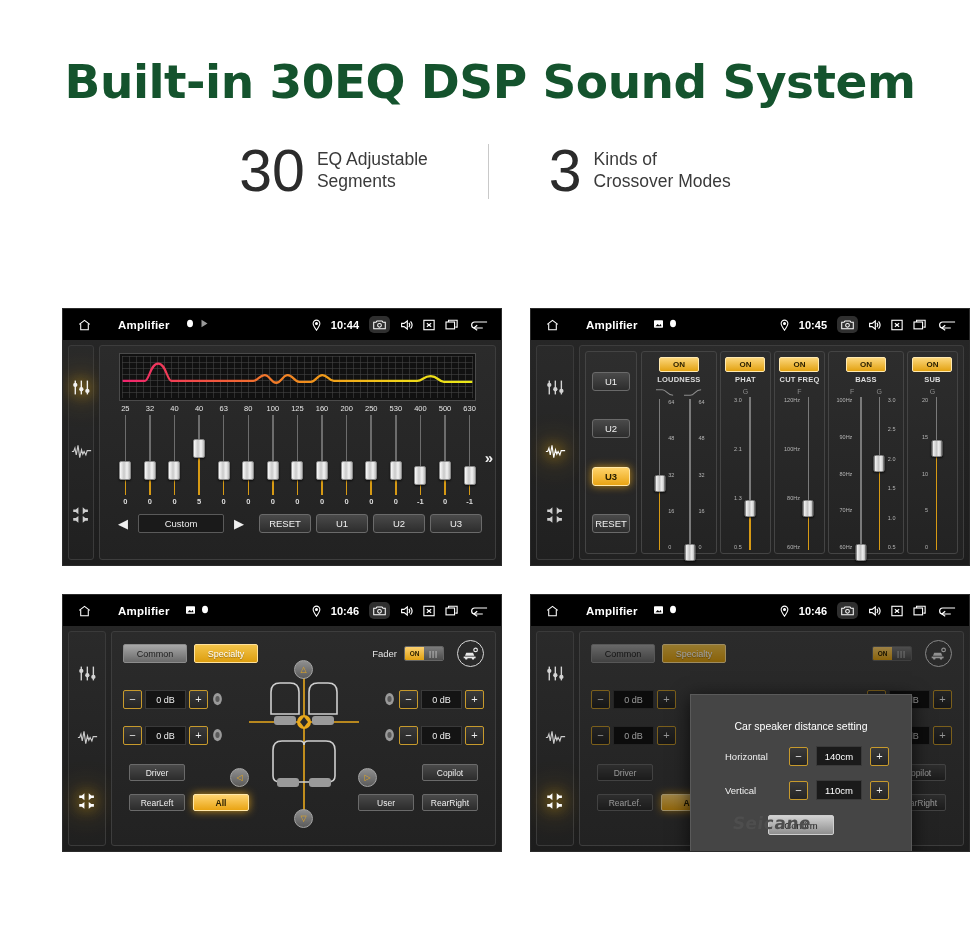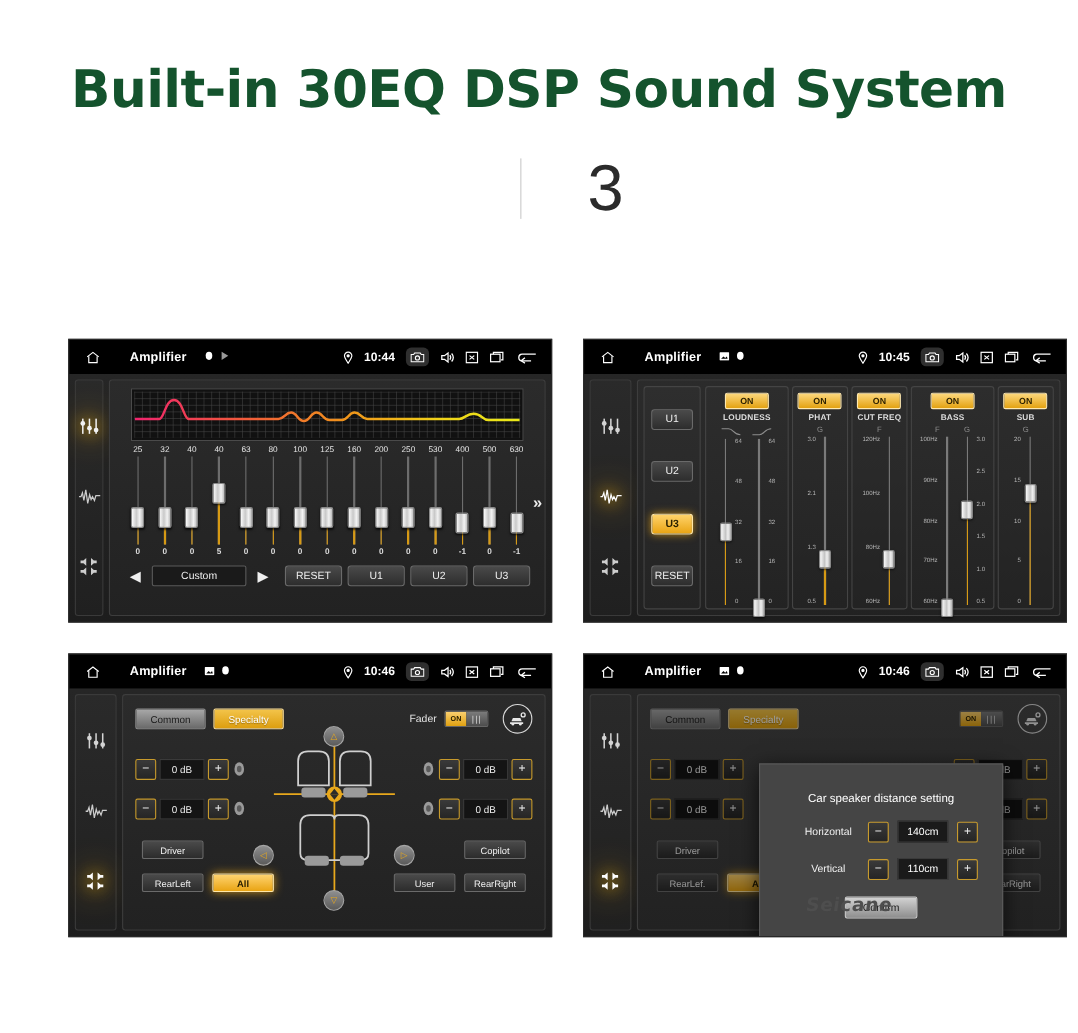--- a/index.html
+++ b/index.html
@@ -370,21 +370,21 @@
     padding:20px;
   }
   .dlg-title{
     text-align:center; color:#fff;
     font-size:10.5px; margin-top:5px;
   }
   .dlg-row{
     display:flex; align-items:center; gap:8px;
     margin-top:14px; padding-left:14px;
   }
-  .dlg-lbl{ font-size:9.5px; color:#f0f0f0; width:56px;text-align:center; }
+  .dlg-lbl{ font-size:9.5px; color:#f0f0f0; width:56px; }
   .dlg-val{
     width:46px; height:20px;
     background:#1a1a1a; border:1px solid #3a3a3a;
     display:flex; align-items:center; justify-content:center;
     font-size:9.5px; color:#fff;
   }
   .dlg-confirm{
     margin:15px auto 0 auto;
     width:66px; height:20px;
     background:linear-gradient(180deg,#d2d2d2,#8f8f8f);
@@ -410,23 +410,34 @@
       linear-gradient(to bottom,rgba(70,70,70,.55) 1px,transparent 1px);
     background-size:7px 6px;
   }
 </style>
 </head>
 <body>
 
 <div class="hero-title">Built-in 30EQ DSP Sound System</div>
 
 <div class="stats">
+  <div class="stat stat-left">
+    <div class="stat-num">30</div>
+    <div class="stat-txt">
+      <div>EQ Adjustable</div>
+      <div>Segments</div>
+    </div>
+  </div>
   <div class="stat-sep"></div>
   <div class="stat stat-right">
     <div class="stat-num">3</div>
+    <div class="stat-txt">
+      <div>Kinds of</div>
+      <div>Crossover Modes</div>
+    </div>
   </div>
 </div>
 
 <div class="screens">
 
   <div class="row">
 
     <div class="screen">
       <div class="statusbar">
         <div class="sb-home">

